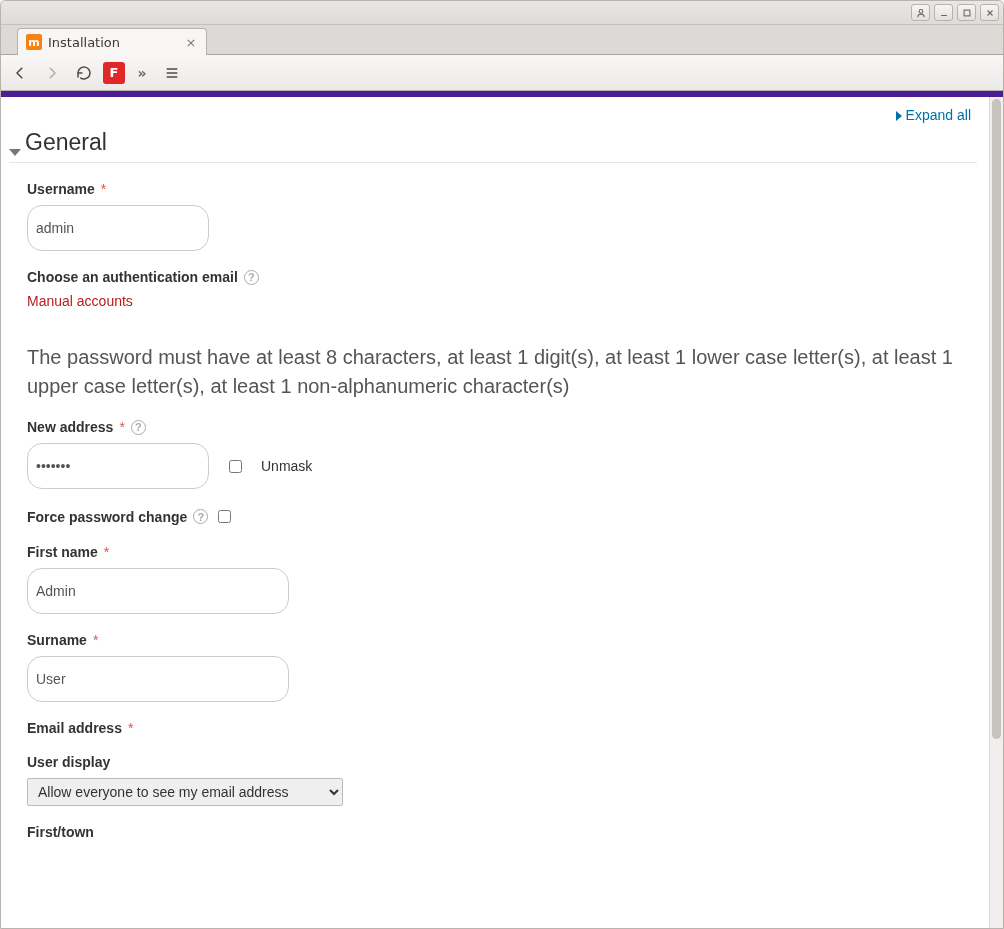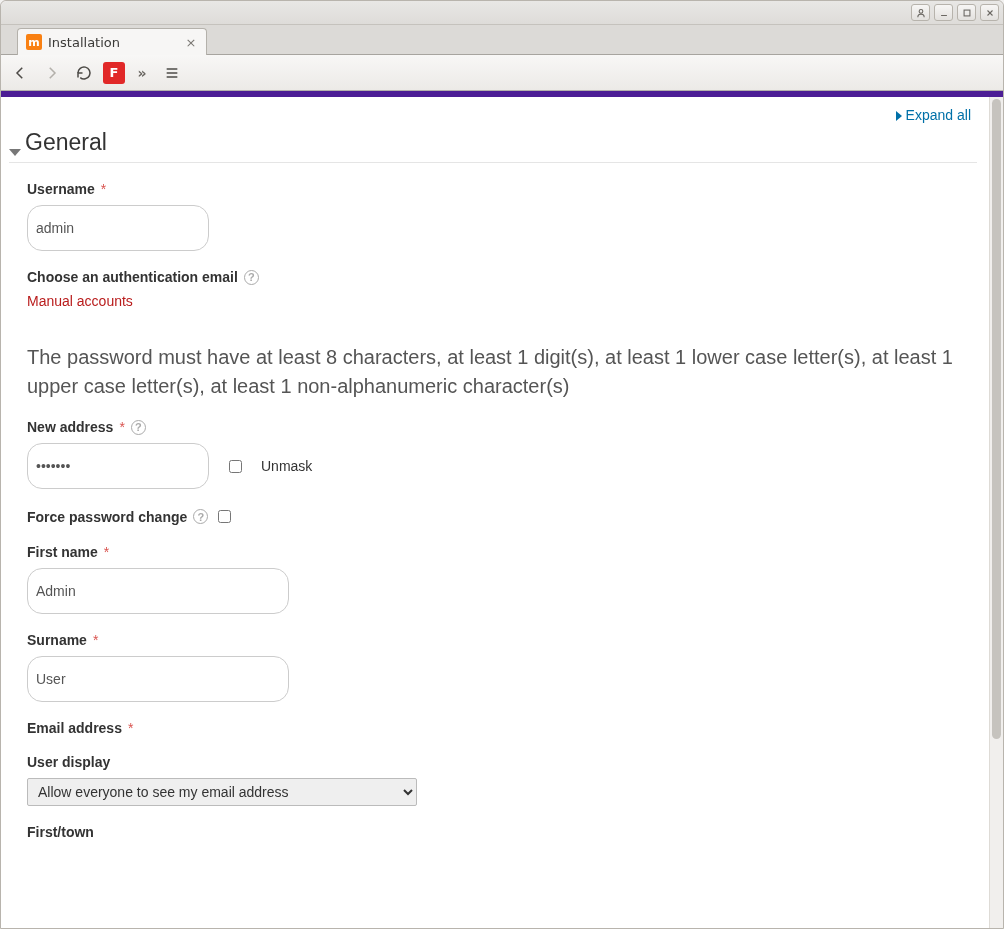--- a/index.html
+++ b/index.html
@@ -202,21 +202,21 @@
     height: 46px;
     border: 1px solid #ccc;
     border-radius: 15px;
     padding: 4px 8px;
     font-size: 14px;
     color: #555;
     background:#fff;
   }
   .finput.wide { width: 262px; }
   .fselect {
-    width: 390px;
+    width: 316px;
     height: 28px;
     border: 1px solid #bbb;
     border-radius: 2px;
     padding: 3px 6px;
     font-size: 14px;
     color: #333;
     background:#efefef;
   }
   .static-text { font-size:14px; color:#b91c1c; }
   .password-hint {

